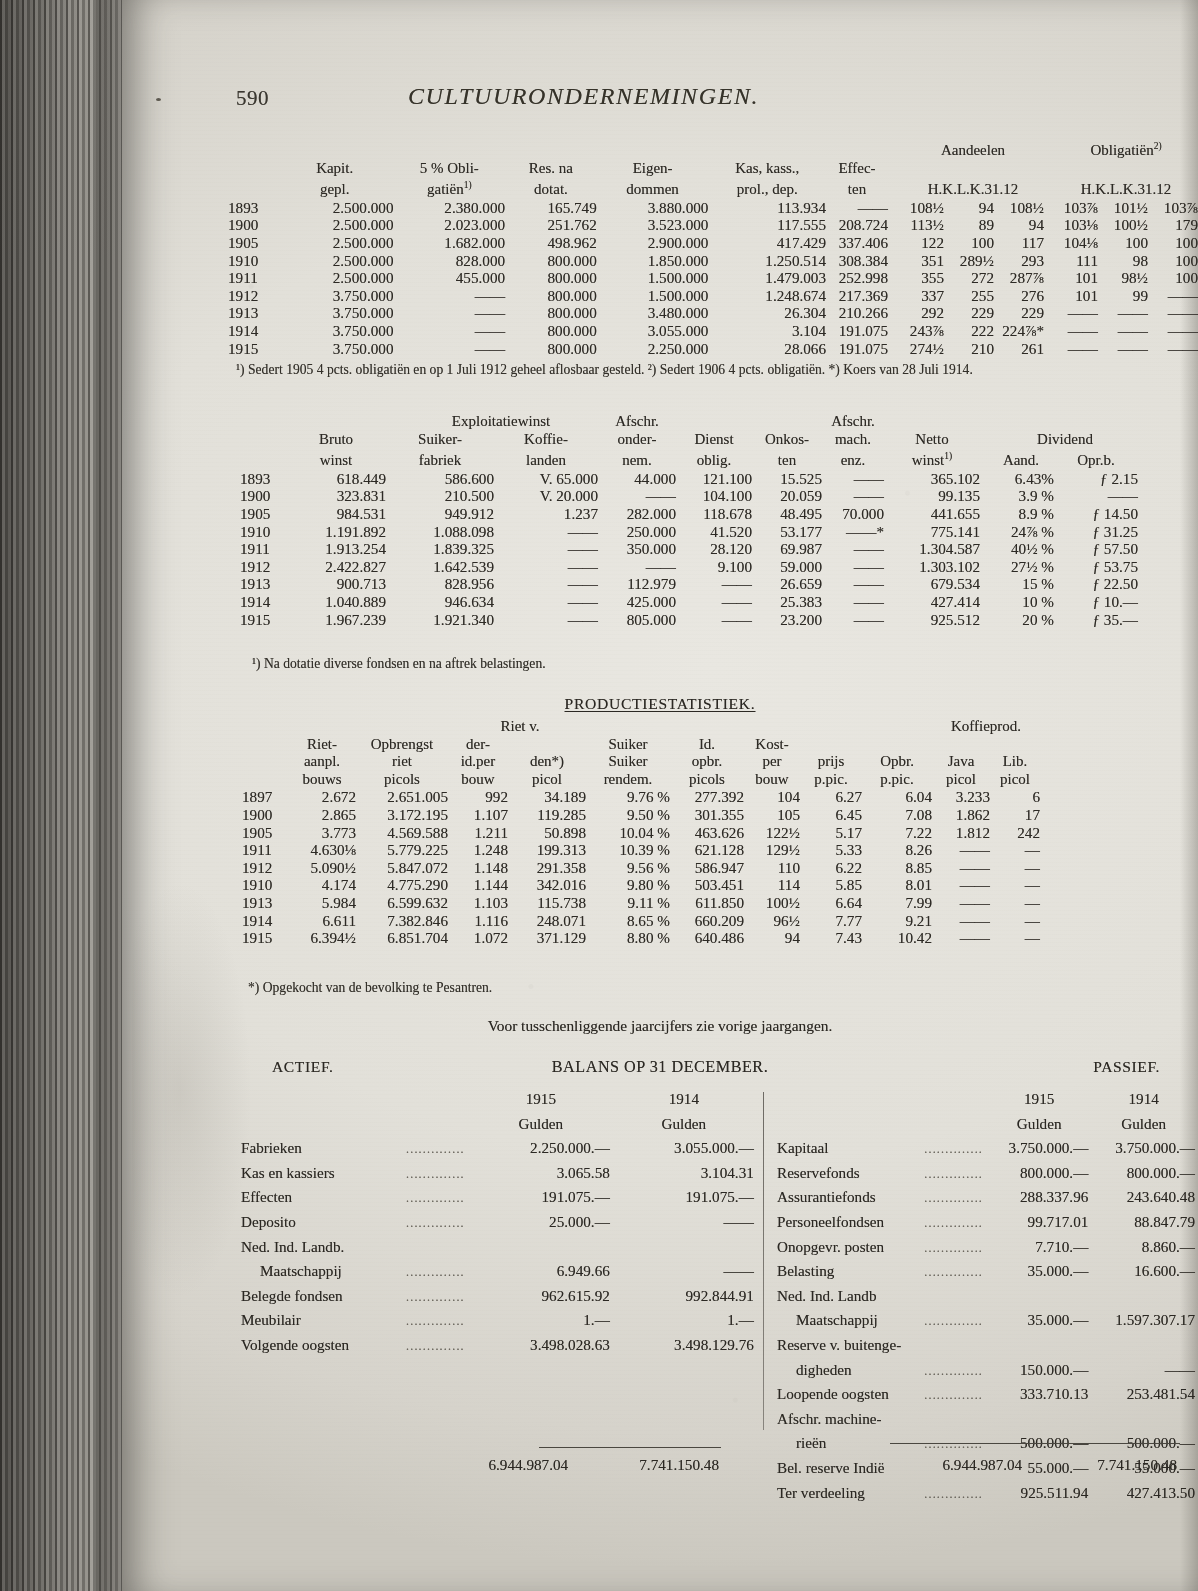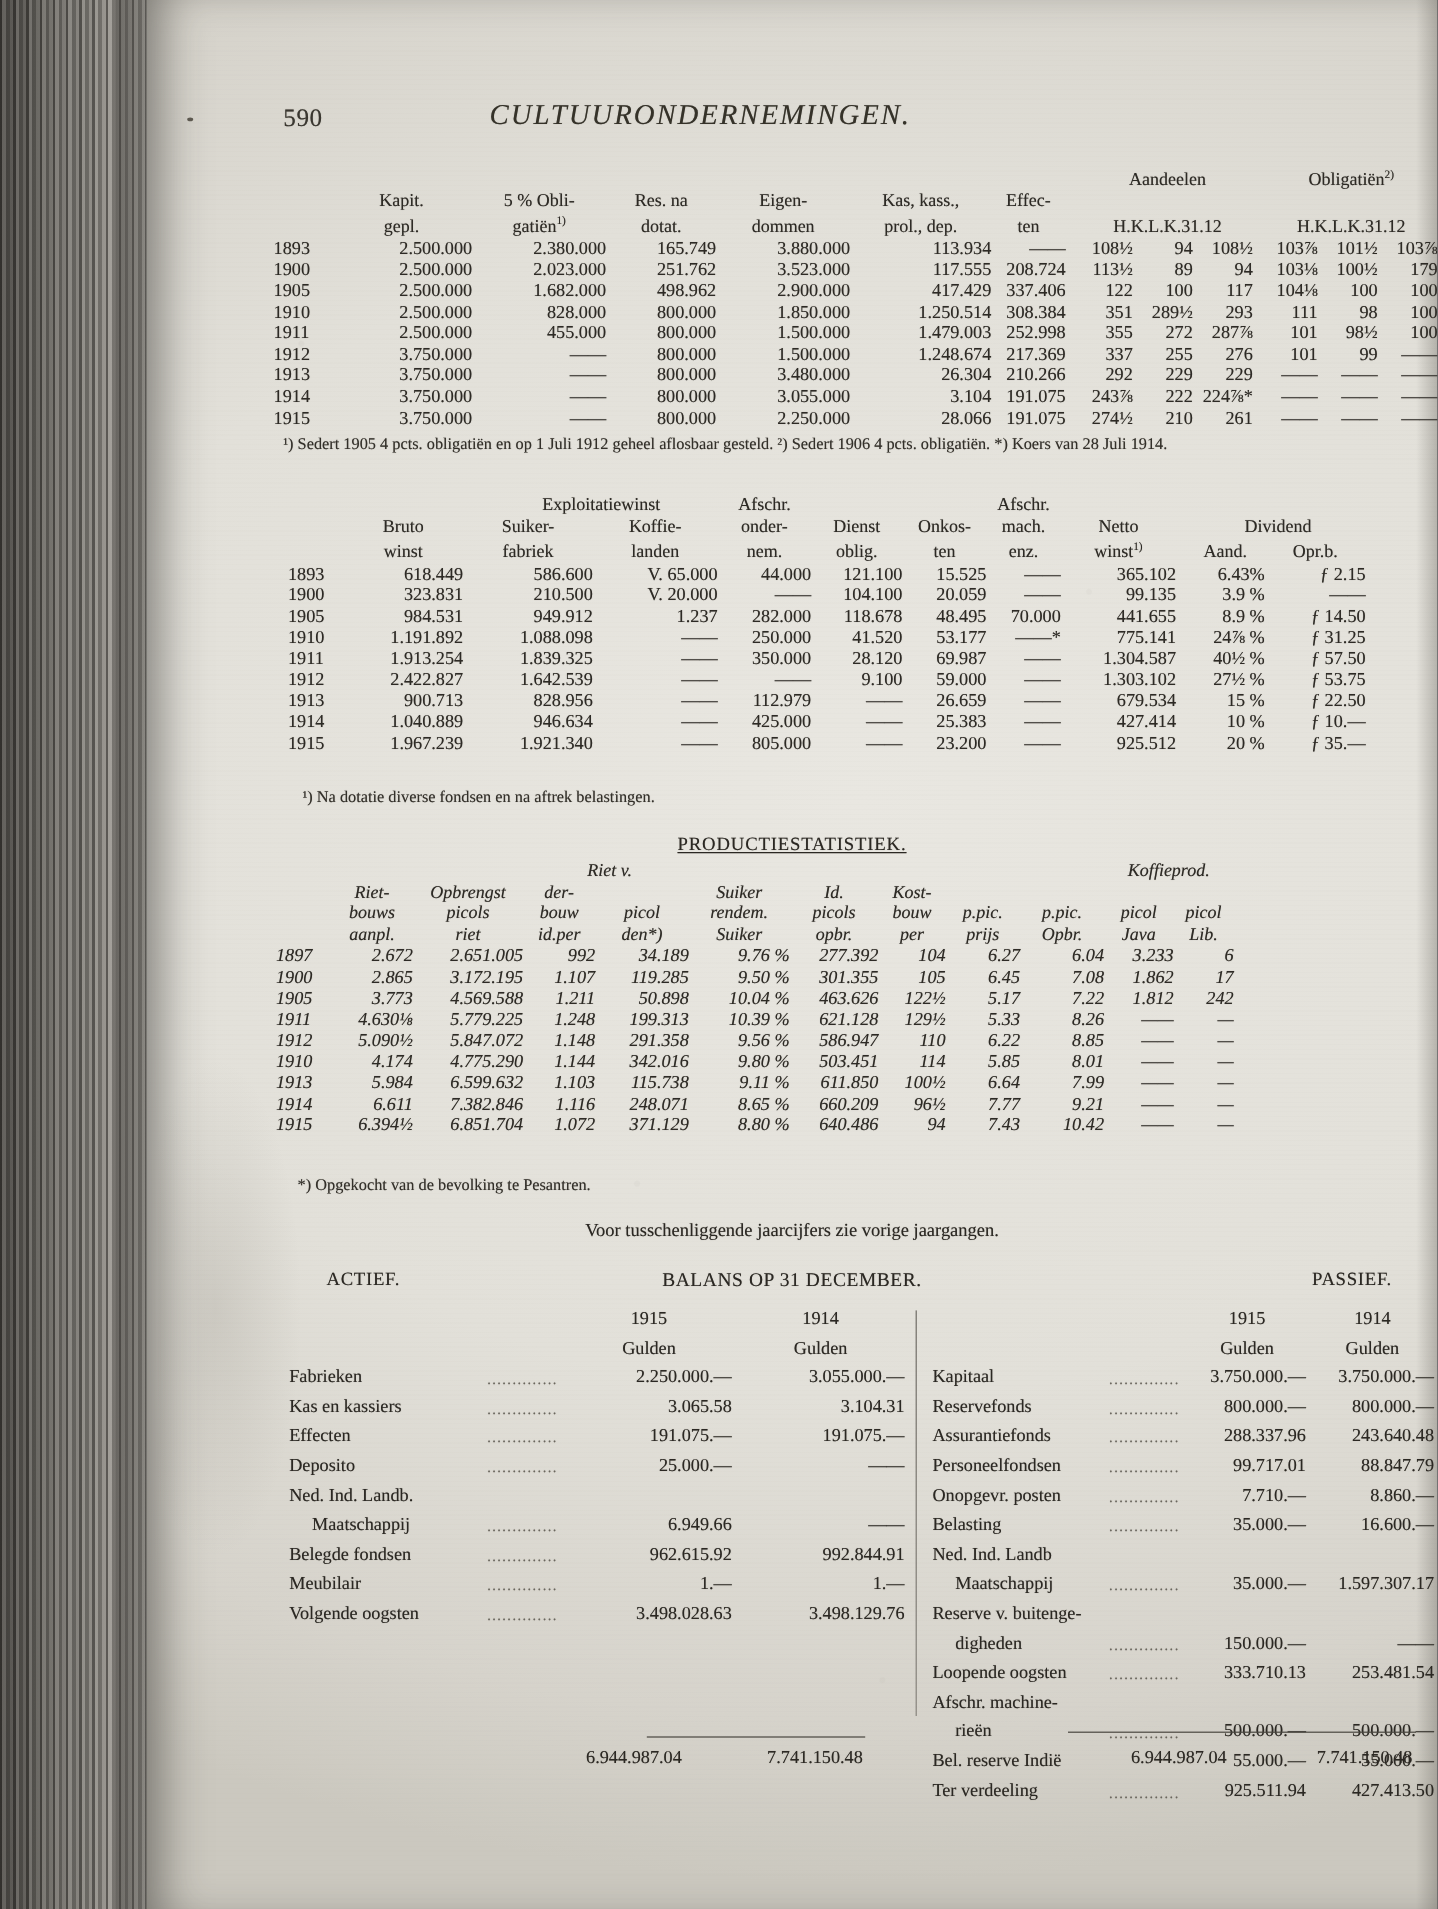--- a/index.html
+++ b/index.html
@@ -7,21 +7,21 @@
   body{
     font-family:"Liberation Serif", serif;
     -webkit-font-smoothing:none;
   }
 
   
   #scan{
     position:relative;
     width:1198px;height:1591px;
     overflow:hidden;
-    background:#0f172a;
+    background:#6d28d9;
   }
   
   #bed{
     position:absolute;inset:0;
     background:
       linear-gradient(90deg,#5e5c58 0%,#6e6c67 2%,#55534f 4%,#7a7873 6%,
                       #4f4d4a 8%,#6a6864 10%,#58565200 13%);
     background-color:#6f6d68;
   }
   
@@ -504,21 +504,21 @@
                 <td class="r" style="padding-left: 10px;">ƒ 35.—</td>
               </tr>
             </tbody>
         </table>
       </div>
 
       <div class="blk note" style="left:108px;top:654px;width:860px;text-indent:22px;">¹) Na dotatie diverse fondsen en na aftrek belastingen.</div>
 
       <div class="blk caption" style="left:0;top:696px;width:1076px;text-align:center;">PRODUCTIESTATISTIEK.</div>
 
-      <div class="blk" style="left:108px;top:718px;font-style:italic;">
+      <div class="blk" style="left:120px;top:718px;">
         <table class="tbl">
           <thead>
             <tr>
               <td style="width:46px;"></td>
                 <td></td>
                 <td></td>
               <td class="c hd" colspan="2" style="padding-left:6px;">Riet v.</td>
               <td></td>
                 <td></td>
                 <td></td>
@@ -535,45 +535,45 @@
               <td class="c hd" style="width:84px;">Suiker</td>
               <td class="c hd" style="width:74px;">Id.</td>
               <td class="c hd" style="width:56px;">Kost-</td>
               <td class="c hd" style="width:62px;"></td>
               <td class="c hd" style="width:70px;"></td>
               <td class="c hd" style="width:58px;"></td>
               <td class="c hd" style="width:50px;"></td>
             </tr>
             <tr>
               <td></td>
+              <td class="c hd">aanpl.</td>
+              <td class="c hd">riet</td>
+              <td class="c hd">id.per</td>
+              <td class="c hd">den*)</td>
+              <td class="c hd">Suiker</td>
+              <td class="c hd">opbr.</td>
+              <td class="c hd">per</td>
+              <td class="c hd">prijs</td>
+              <td class="c hd">Opbr.</td>
+              <td class="c hd">Java</td>
+              <td class="c hd">Lib.</td>
+            </tr>
+            <tr>
+              <td></td>
               <td class="c hd">bouws</td>
               <td class="c hd">picols</td>
               <td class="c hd">bouw</td>
               <td class="c hd">picol</td>
               <td class="c hd">rendem.</td>
               <td class="c hd">picols</td>
               <td class="c hd">bouw</td>
               <td class="c hd">p.pic.</td>
               <td class="c hd">p.pic.</td>
               <td class="c hd">picol</td>
               <td class="c hd">picol</td>
-            </tr>
-            <tr>
-              <td></td>
-              <td class="c hd">aanpl.</td>
-              <td class="c hd">riet</td>
-              <td class="c hd">id.per</td>
-              <td class="c hd">den*)</td>
-              <td class="c hd">Suiker</td>
-              <td class="c hd">opbr.</td>
-              <td class="c hd">per</td>
-              <td class="c hd">prijs</td>
-              <td class="c hd">Opbr.</td>
-              <td class="c hd">Java</td>
-              <td class="c hd">Lib.</td>
             </tr>
           </thead>
           <tbody id="prod-body">
               <tr>
                 <td class="yr">1897</td>
                 <td class="r">2.672</td>
                 <td class="r">2.651.005</td>
                 <td class="r">992</td>
                 <td class="r">34.189</td>
                 <td class="r" style="padding-left: 8px;">9.76 %</td>

